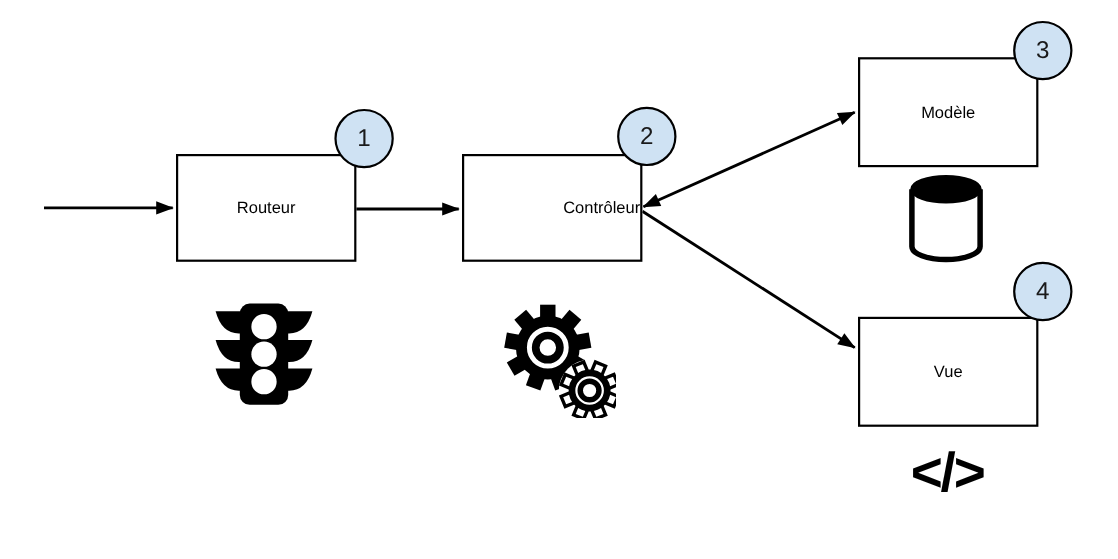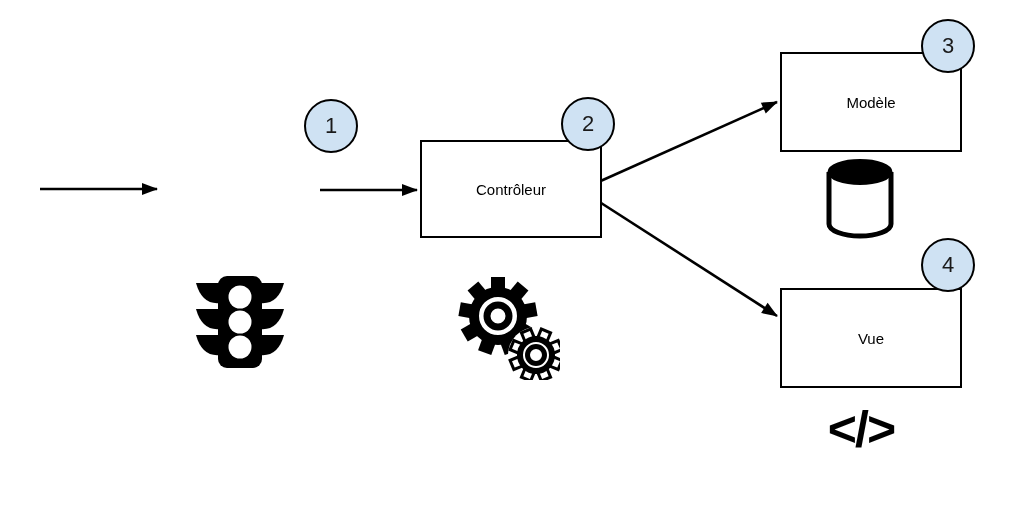--- a/index.html
+++ b/index.html
@@ -13,21 +13,21 @@
   }
   .canvas * { box-sizing: border-box; }
   .arrows-layer {
     position: absolute;
     left: 0; top: 0;
     width: 1016px; height: 508px;
     z-index: 1;
   }
   .node {
     position: absolute;
-    width: 182px;
+    width: 164px;
     background: #ffffff;
     border: 2px solid #000000;
     display: flex;
     align-items: center;
     justify-content: center;
     font-size: 15px;
     color: #000000;
     z-index: 2;
   }
   .badge {
@@ -72,22 +72,25 @@
       <marker id="arrowRev" markerUnits="userSpaceOnUse" markerWidth="18" markerHeight="14" refX="2" refY="7" orient="auto">
         <path d="M17,1 L1,7 L17,13 Z" fill="#000000"></path>
       </marker>
     </defs>
     <line x1="40" y1="189" x2="157" y2="189" stroke="#000000" stroke-width="2.6" marker-end="url(#arrowFwd)"></line>
     <line x1="320" y1="190" x2="417" y2="190" stroke="#000000" stroke-width="2.6" marker-end="url(#arrowFwd)"></line>
     <line x1="585" y1="188" x2="777" y2="102" stroke="#000000" stroke-width="2.6" marker-start="url(#arrowRev)" marker-end="url(#arrowFwd)"></line>
     <line x1="584" y1="192" x2="777" y2="316" stroke="#000000" stroke-width="2.6" marker-end="url(#arrowFwd)"></line>
   </svg>
 
+  <div class="node" style="left:160px; top:140px; height:98px;">
+    <span>Routeur</span>
+  </div>
 
-  <div class="node" style="left:420px; top:140px; height:98px;">
+  <div class="node" style="left:420px; top:140px; height:98px;justify-content:flex-end;">
     <span>Contrôleur</span>
   </div>
 
   <div class="node" style="left:780px; top:52px; height:100px;">
     <span>Modèle</span>
   </div>
 
   <div class="node" style="left:780px; top:288px; height:100px;">
     <span>Vue</span>
   </div>

